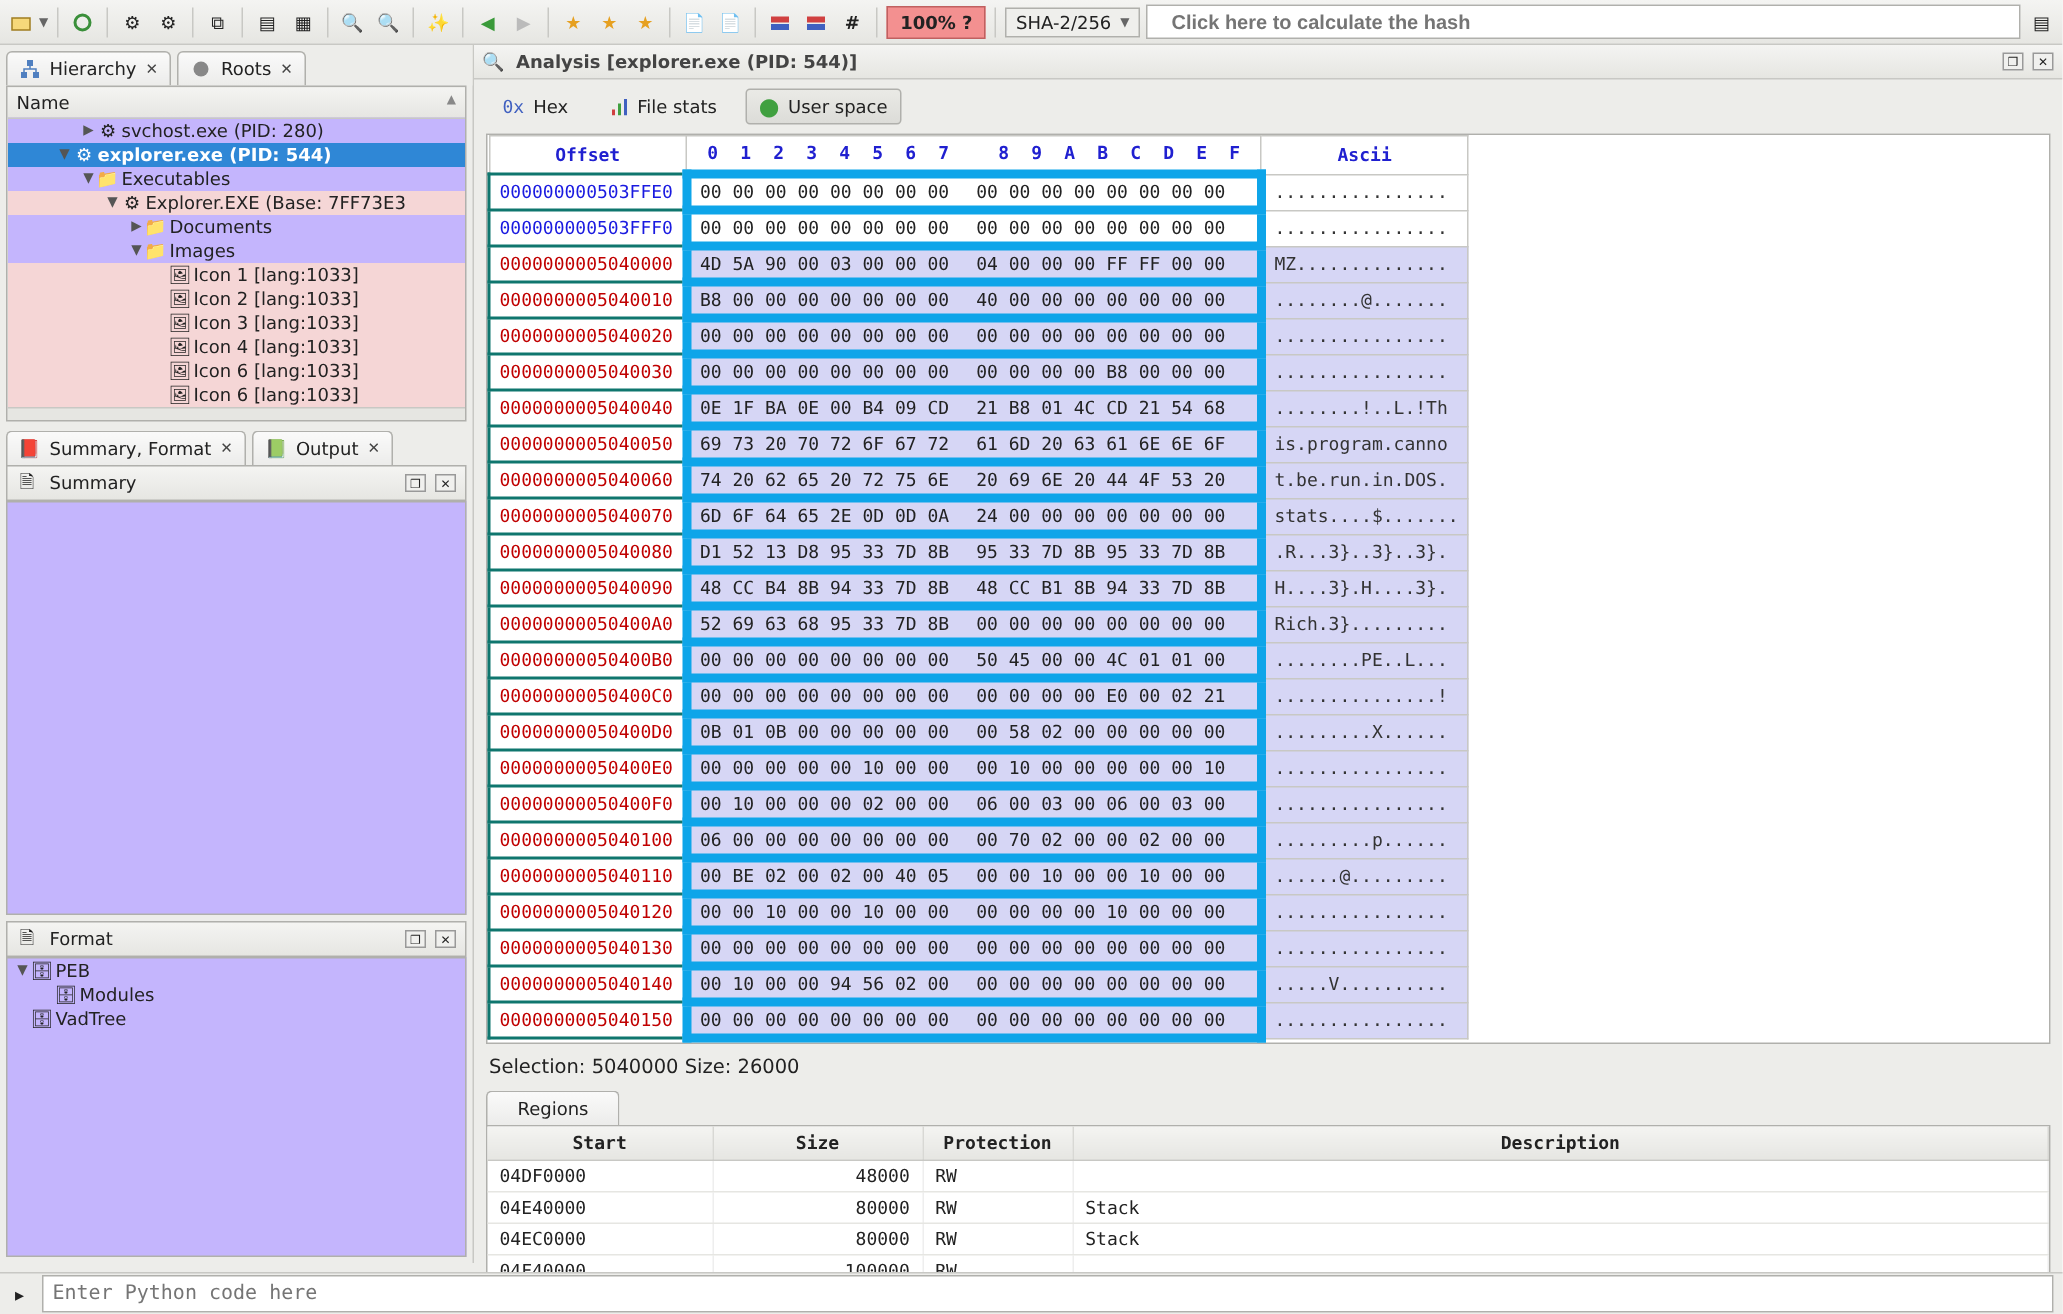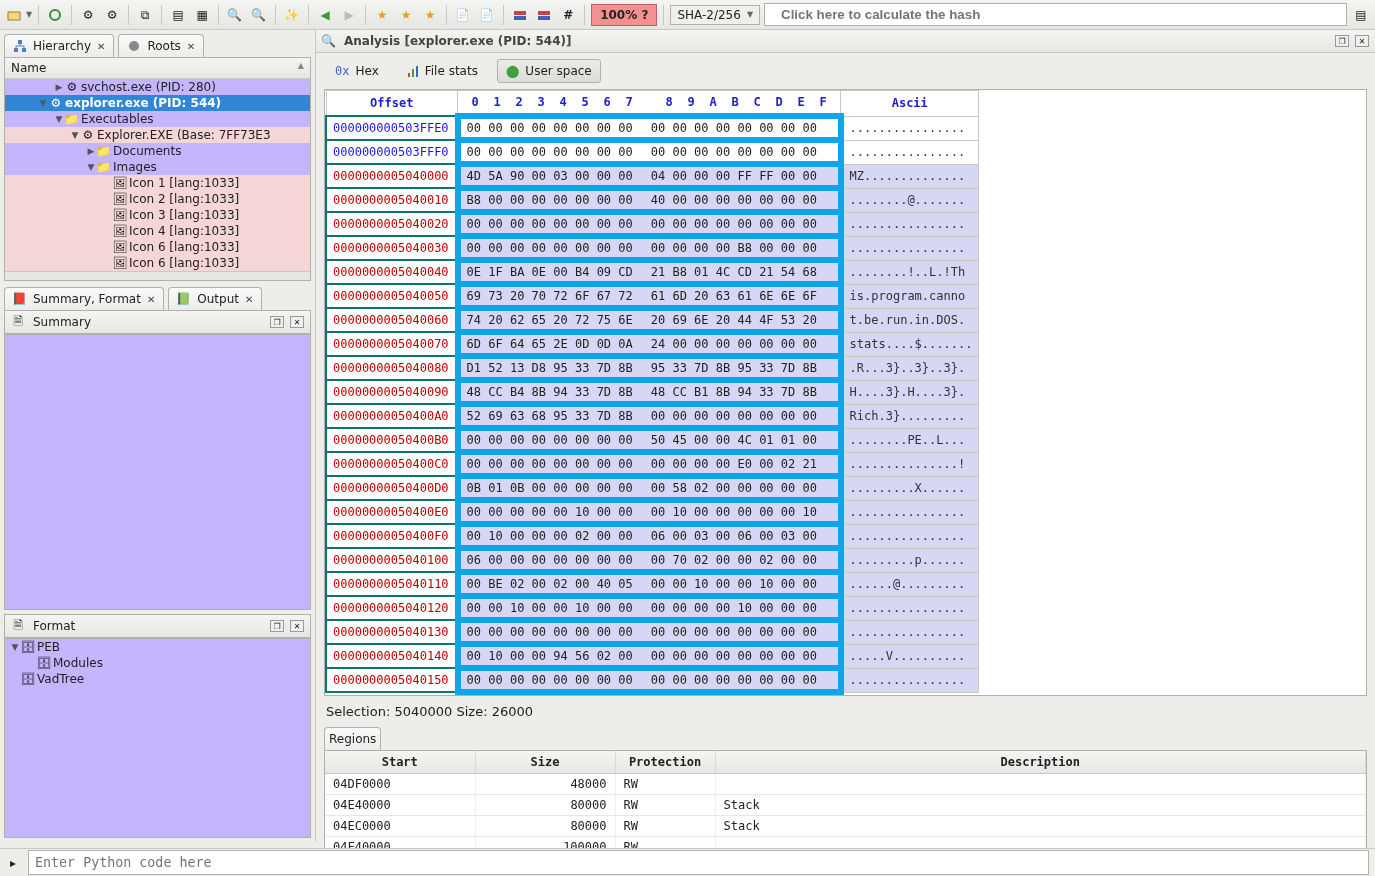--- a/index.html
+++ b/index.html
@@ -50,21 +50,21 @@
 .hex-left { border:2px solid #0f766e; padding:2px 6px !important; }
 .offset-blue { color:#1a1ae0; }
 .offset-red { color:#c00000; }
 .hex-bytes { border:6px solid #0ea5e9; padding:2px 6px !important; white-space:pre; }
 .sel { background:#d6d6f5; }
 .ascii-col { border:1px solid #c8c8c4; padding:2px 6px !important; white-space:pre; color:#333;}
 .gap { display:inline-block; width:18px; }
 
 .selection-line { padding:8px 10px; font-size:13px; }
 .regions-tabs { padding: 0 8px; }
-.rtab { display:inline-block; padding:4px 4px; background:linear-gradient(#fafafa,#ececea); border:1px solid #b0b0ac; border-bottom:none; border-radius:4px 4px 0 0;}
+.rtab { display:inline-block; padding:4px 20px; background:linear-gradient(#fafafa,#ececea); border:1px solid #b0b0ac; border-bottom:none; border-radius:4px 4px 0 0;}
 .regions-table { margin:0 8px 8px 8px; border:1px solid #b0b0ac; background:#fff; }
 .regions-table table { width:100%; border-collapse:collapse; font-family:"DejaVu Sans Mono",monospace; font-size:12px;}
 .regions-table th { background:linear-gradient(#f4f4f2,#e6e6e2); border-bottom:1px solid #c8c8c4; padding:4px 6px; font-weight:bold; text-align:center; border-right:1px solid #d8d8d4;}
 .regions-table td { padding:3px 8px; border-bottom:1px solid #e6e6e2; border-right:1px solid #eee;}
 .row-sel { background:#86efac; }
 .row-rwx { background:#b0eeb0; }
 .col-start{width:150px;} .col-size{width:140px;text-align:right;} .col-prot{width:100px;} 
 
 .console { position:absolute; left:0; right:0; bottom:0; height:28px; display:flex; align-items:center; padding:2px 6px; background:#ededea; border-top:1px solid #c8c8c4; gap:6px;}
 .console input { flex:1; background:#fff; border:1px solid #b0b0ac; padding:4px 6px; font-family:"DejaVu Sans Mono",monospace; color:#888;}

